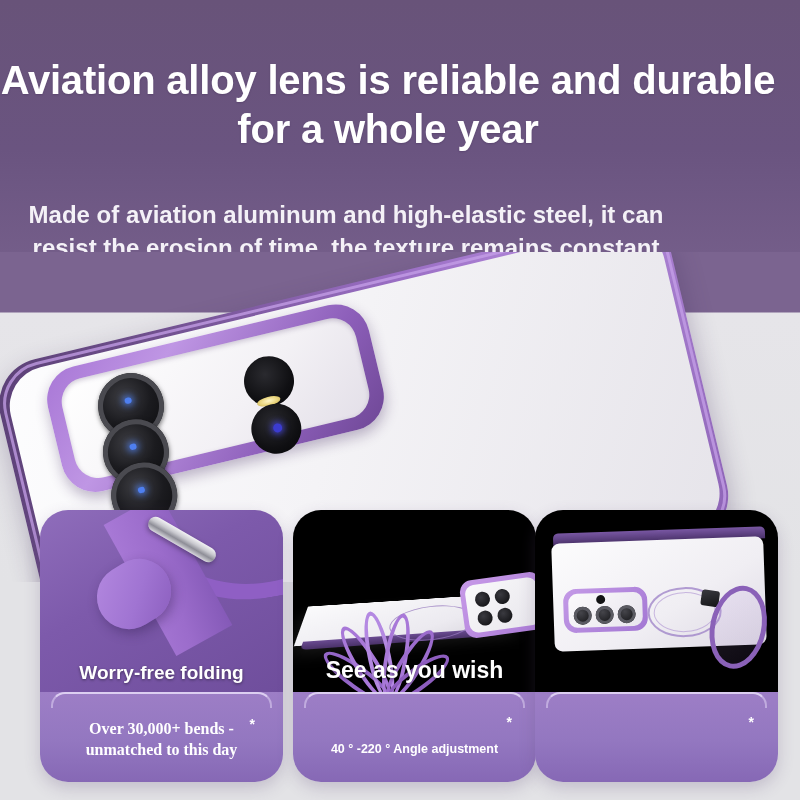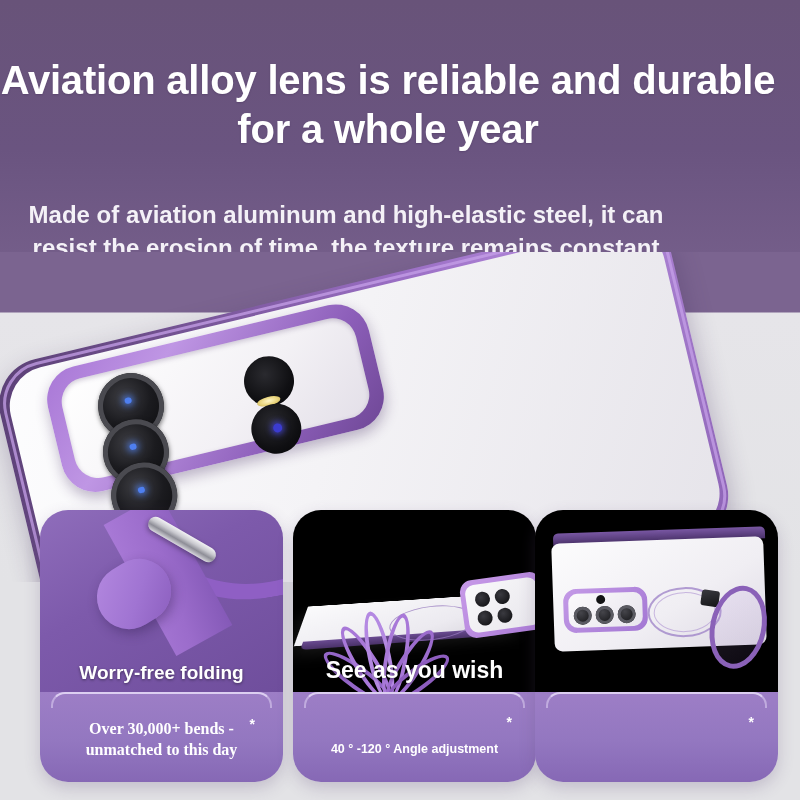--- a/index.html
+++ b/index.html
@@ -343,21 +343,21 @@
             <div class="mini-lens ml2"></div>
             <div class="mini-lens ml3"></div>
             <div class="mini-lens ml4"></div>
           </div>
         </div>
         <div class="card-title big">See as you wish</div>
       </div>
       <div class="card-caption">
         <div class="divider"></div>
         <div class="star star2">*</div>
-        <div class="cap-text cap2">40 ° -120 ° Angle adjustment</div>
+        <div class="cap-text cap2">40 ° -220 ° Angle adjustment</div>
       </div>
     </div>
 
     <div class="card" id="card3">
       <div class="card-photo photo-black">
         <div class="c3-topedge"></div>
         <div class="c3-phone">
           <div class="c3-cam">
             <div class="c3-cam-in">
               <div class="c3s1"></div>

